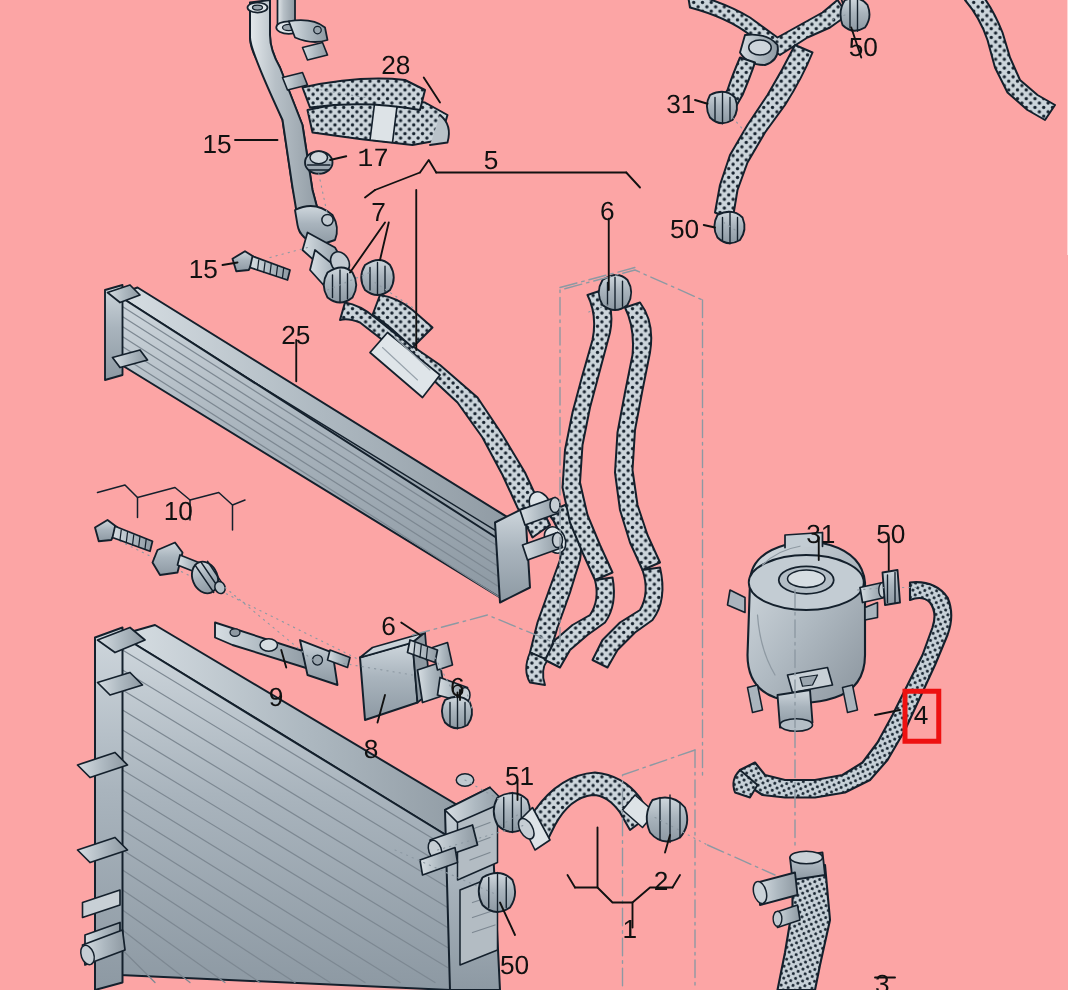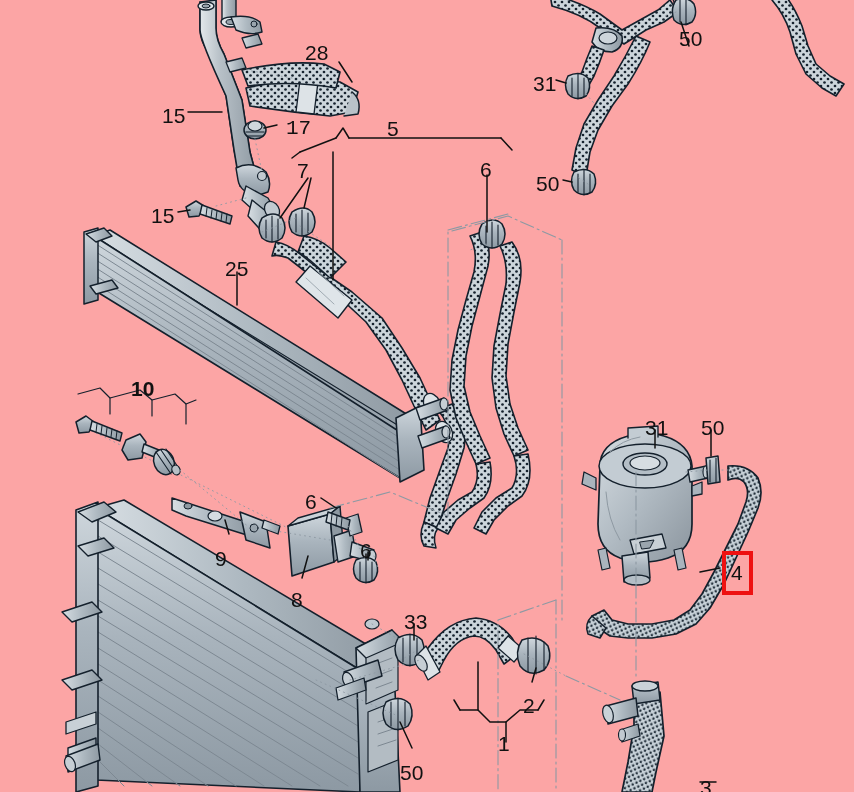--- a/index.html
+++ b/index.html
@@ -462,29 +462,29 @@
   <div class="lbl" style="left:679px;top:28px;">50</div>
   <div class="lbl" style="left:533px;top:73px;text-align:center;">31</div>
   <div class="lbl" style="left:162px;top:105px;">15</div>
   <div class="lbl" style="left:286px;top:118px;font-family:Liberation Mono, monospace;">17</div>
   <div class="lbl" style="left:387px;top:118px;">5</div>
   <div class="lbl" style="left:480px;top:159px;">6</div>
   <div class="lbl" style="left:297px;top:160px;">7</div>
   <div class="lbl" style="left:536px;top:173px;">50</div>
   <div class="lbl" style="left:151px;top:205px;">15</div>
   <div class="lbl" style="left:225px;top:258px;">25</div>
-  <div class="lbl" style="left:131px;top:378px;font-weight:bold;">10</div>
+  <div class="lbl" style="left:131px;top:399px;">10</div>
   <div class="lbl" style="left:645px;top:417px;">31</div>
   <div class="lbl" style="left:701px;top:417px;">50</div>
   <div class="lbl" style="left:305px;top:491px;">6</div>
   <div class="lbl" style="left:215px;top:548px;">9</div>
   <div class="lbl" style="left:360px;top:540px;">6</div>
   <div class="lbl" style="left:291px;top:589px;">8</div>
   <div class="lbl" style="left:731px;top:562px;">4</div>
-  <div class="lbl" style="left:404px;top:611px;">33</div>
+  <div class="lbl" style="left:404px;top:611px;">51</div>
   <div class="lbl" style="left:523px;top:695px;">2</div>
   <div class="lbl" style="left:498px;top:733px;">1</div>
   <div class="lbl" style="left:400px;top:762px;">50</div>
   <div class="lbl" style="left:700px;top:777px;">3</div>
 
   <div class="hl" style="left: 722px; top: 551px; width: 31px; height: 44px; border-color: rgb(238, 17, 17);"></div>
 
 </div>
 
 </body></html>

